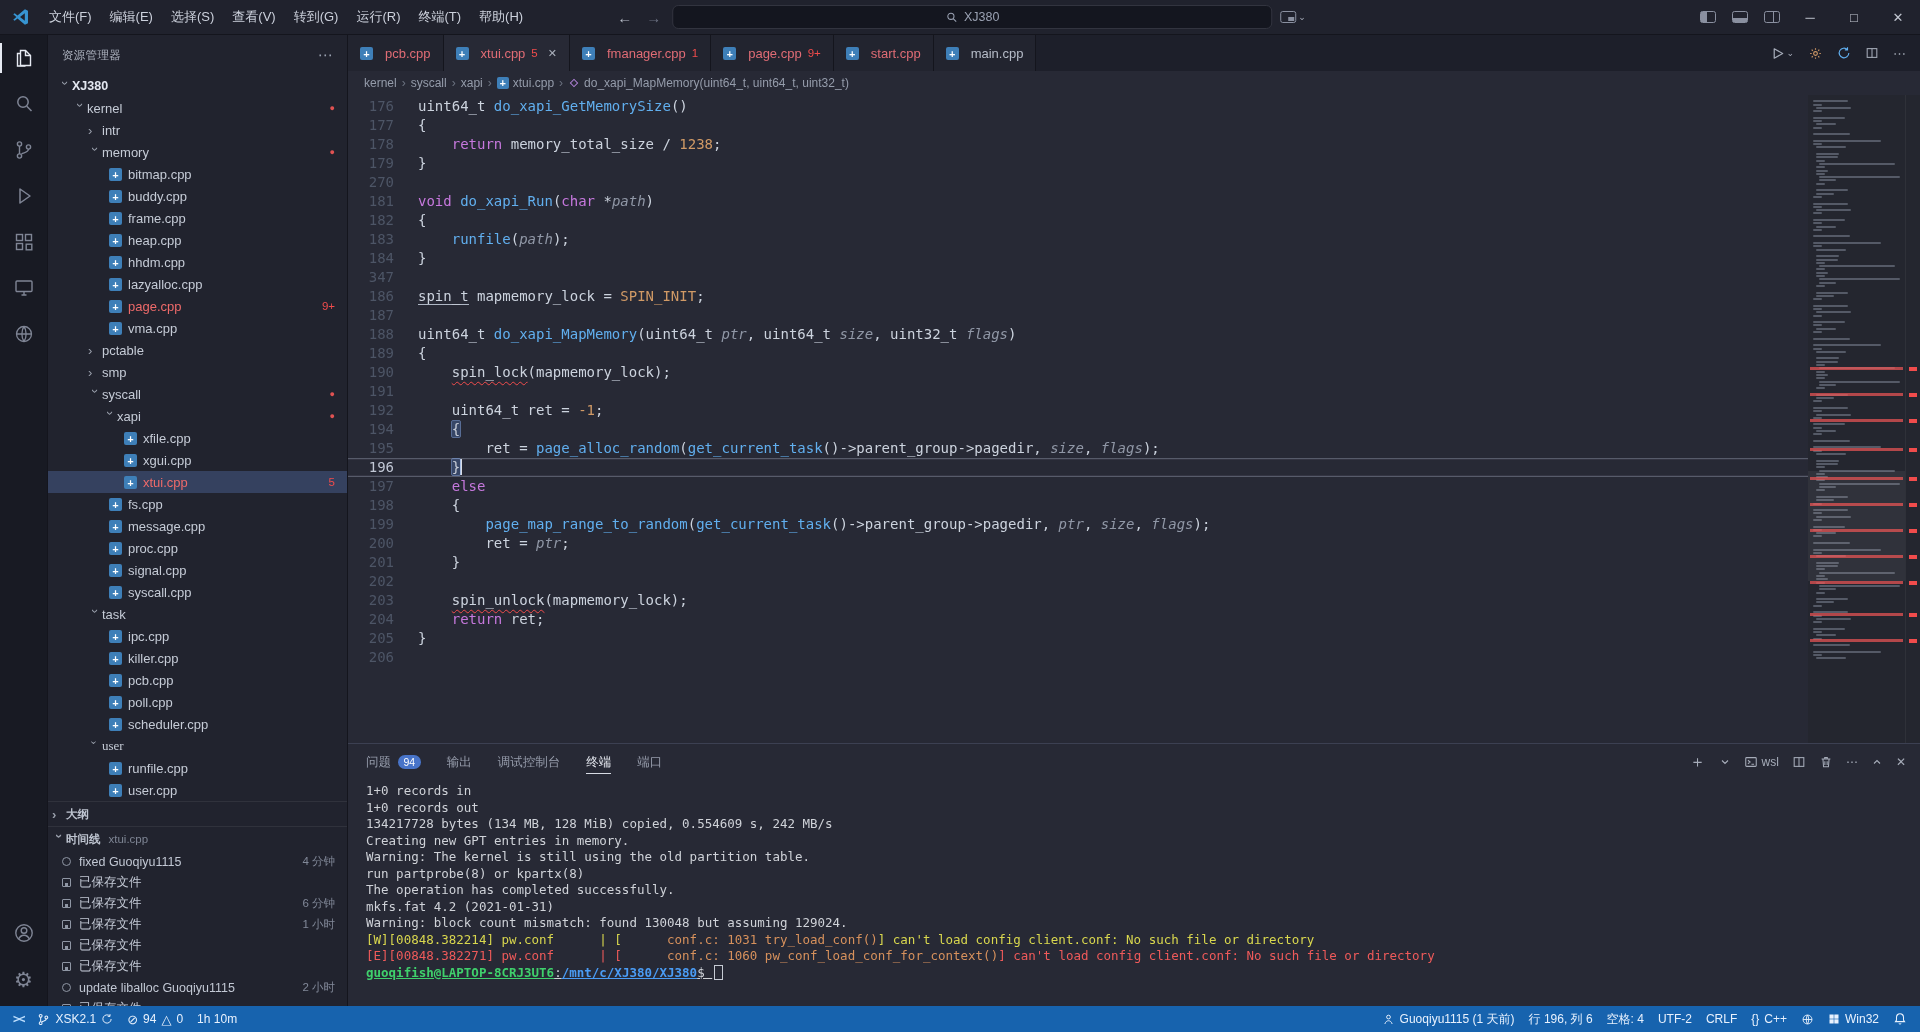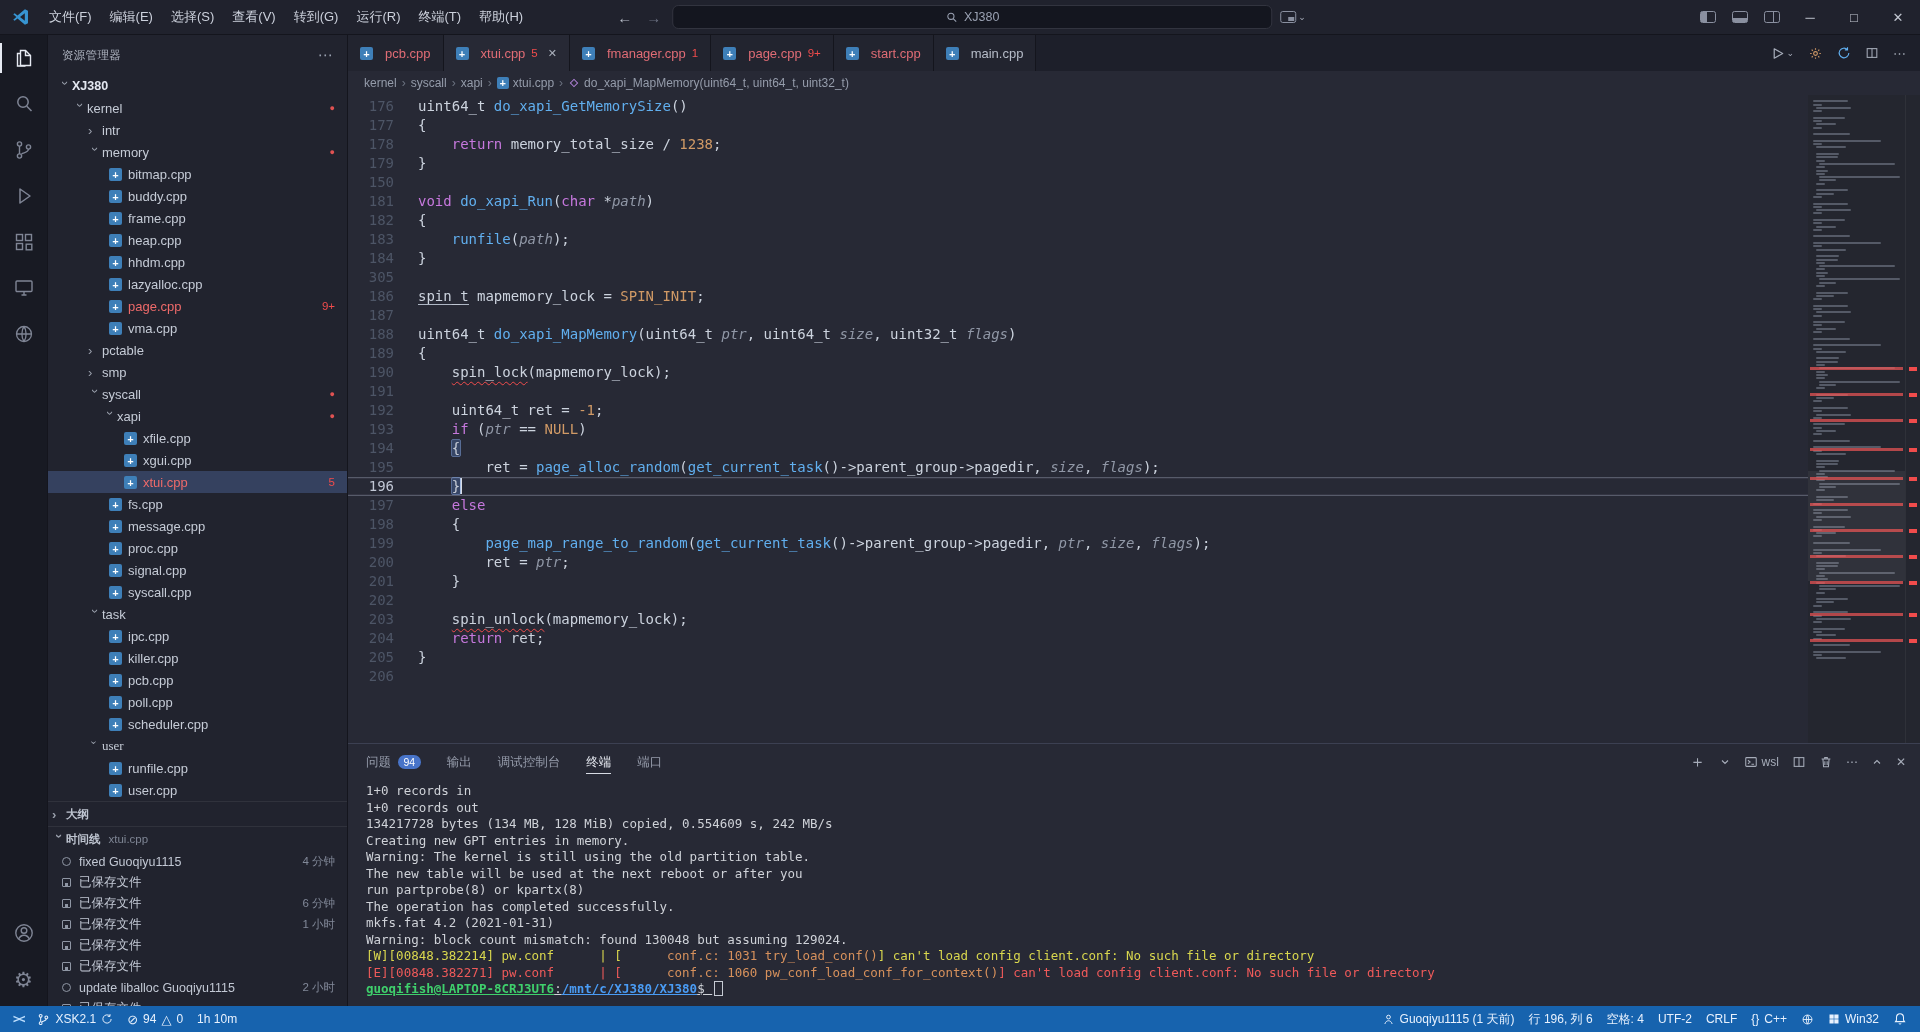--- a/index.html
+++ b/index.html
@@ -540,34 +540,33 @@
           </svg>
         </span>
         <span class="bc-item sym">do_xapi_MapMemory(uint64_t, uint64_t, uint32_t)</span>
       </div>
     <div class="code-wrap">
       <div class="code-lines">
           <div class="cline"><span class="ln">176</span><span class="ctext"><span class="tk-d">uint64_t </span><span class="tk-f">do_xapi_GetMemorySize</span><span class="tk-d">()</span></span></div>
           <div class="cline"><span class="ln">177</span><span class="ctext"><span class="tk-d">{</span></span></div>
           <div class="cline"><span class="ln">178</span><span class="ctext"><span class="tk-d">    </span><span class="tk-k">return</span><span class="tk-d"> memory_total_size / </span><span class="tk-n">1238</span><span class="tk-d">;</span></span></div>
           <div class="cline"><span class="ln">179</span><span class="ctext"><span class="tk-d">}</span></span></div>
-          <div class="cline"><span class="ln">150</span><span class="ctext"></span></div>
+          <div class="cline"><span class="ln">270</span><span class="ctext"></span></div>
           <div class="cline"><span class="ln">181</span><span class="ctext"><span class="tk-k">void</span><span class="tk-d"> </span><span class="tk-f">do_xapi_Run</span><span class="tk-d">(</span><span class="tk-k">char</span><span class="tk-d"> *</span><span class="tk-p">path</span><span class="tk-d">)</span></span></div>
           <div class="cline"><span class="ln">182</span><span class="ctext"><span class="tk-d">{</span></span></div>
           <div class="cline"><span class="ln">183</span><span class="ctext"><span class="tk-d">    </span><span class="tk-f">runfile</span><span class="tk-d">(</span><span class="tk-p">path</span><span class="tk-d">);</span></span></div>
           <div class="cline"><span class="ln">184</span><span class="ctext"><span class="tk-d">}</span></span></div>
-          <div class="cline"><span class="ln">305</span><span class="ctext"></span></div>
+          <div class="cline"><span class="ln">347</span><span class="ctext"></span></div>
           <div class="cline"><span class="ln">186</span><span class="ctext"><span class="tk-u">spin_t</span><span class="tk-d"> mapmemory_lock = </span><span class="tk-c">SPIN_INIT</span><span class="tk-d">;</span></span></div>
           <div class="cline"><span class="ln">187</span><span class="ctext"></span></div>
           <div class="cline"><span class="ln">188</span><span class="ctext"><span class="tk-d">uint64_t </span><span class="tk-f">do_xapi_MapMemory</span><span class="tk-d">(uint64_t </span><span class="tk-p">ptr</span><span class="tk-d">, uint64_t </span><span class="tk-p">size</span><span class="tk-d">, uint32_t </span><span class="tk-p">flags</span><span class="tk-d">)</span></span></div>
           <div class="cline"><span class="ln">189</span><span class="ctext"><span class="tk-d">{</span></span></div>
           <div class="cline"><span class="ln">190</span><span class="ctext"><span class="tk-d">    </span><span class="tk-e">spin_lock</span><span class="tk-d">(mapmemory_lock);</span></span></div>
           <div class="cline"><span class="ln">191</span><span class="ctext"></span></div>
           <div class="cline"><span class="ln">192</span><span class="ctext"><span class="tk-d">    uint64_t ret = </span><span class="tk-n">-1</span><span class="tk-d">;</span></span></div>
-          <div class="cline"><span class="ln">193</span><span class="ctext"><span class="tk-d">    </span><span class="tk-k">if</span><span class="tk-d"> (</span><span class="tk-p">ptr</span><span class="tk-d"> == </span><span class="tk-c">NULL</span><span class="tk-d">)</span></span></div>
           <div class="cline"><span class="ln">194</span><span class="ctext"><span class="tk-d">    </span><span class="tk-bh">{</span></span></div>
           <div class="cline"><span class="ln">195</span><span class="ctext"><span class="tk-d">        ret = </span><span class="tk-f">page_alloc_random</span><span class="tk-d">(</span><span class="tk-f">get_current_task</span><span class="tk-d">()-&gt;parent_group-&gt;pagedir, </span><span class="tk-p">size</span><span class="tk-d">, </span><span class="tk-p">flags</span><span class="tk-d">);</span></span></div>
           <div class="cline current"><span class="ln cur">196</span><span class="ctext"><span class="tk-d">    </span><span class="tk-bh">}</span><span class="ecursor"></span></span></div>
           <div class="cline"><span class="ln">197</span><span class="ctext"><span class="tk-d">    </span><span class="tk-k">else</span></span></div>
           <div class="cline"><span class="ln">198</span><span class="ctext"><span class="tk-d">    {</span></span></div>
           <div class="cline"><span class="ln">199</span><span class="ctext"><span class="tk-d">        </span><span class="tk-f">page_map_range_to_random</span><span class="tk-d">(</span><span class="tk-f">get_current_task</span><span class="tk-d">()-&gt;parent_group-&gt;pagedir, </span><span class="tk-p">ptr</span><span class="tk-d">, </span><span class="tk-p">size</span><span class="tk-d">, </span><span class="tk-p">flags</span><span class="tk-d">);</span></span></div>
           <div class="cline"><span class="ln">200</span><span class="ctext"><span class="tk-d">        ret = </span><span class="tk-p">ptr</span><span class="tk-d">;</span></span></div>
           <div class="cline"><span class="ln">201</span><span class="ctext"><span class="tk-d">    }</span></span></div>
           <div class="cline"><span class="ln">202</span><span class="ctext"></span></div>
           <div class="cline"><span class="ln">203</span><span class="ctext"><span class="tk-d">    </span><span class="tk-e">spin_unlock</span><span class="tk-d">(mapmemory_lock);</span></span></div>
@@ -830,21 +829,20 @@
             </span>
             <span class="pa">✕</span>
           </div>
       </div>
       <div class="terminal">
           <div class="tline"><span class="tm-w">1+0 records in</span></div>
           <div class="tline"><span class="tm-w">1+0 records out</span></div>
           <div class="tline"><span class="tm-w">134217728 bytes (134 MB, 128 MiB) copied, 0.554609 s, 242 MB/s</span></div>
           <div class="tline"><span class="tm-w">Creating new GPT entries in memory.</span></div>
           <div class="tline"><span class="tm-w">Warning: The kernel is still using the old partition table.</span></div>
-          <div class="tline"><span class="tm-w">The new table will be used at the next reboot or after you</span></div>
           <div class="tline"><span class="tm-w">run partprobe(8) or kpartx(8)</span></div>
           <div class="tline"><span class="tm-w">The operation has completed successfully.</span></div>
           <div class="tline"><span class="tm-w">mkfs.fat 4.2 (2021-01-31)</span></div>
           <div class="tline"><span class="tm-w">Warning: block count mismatch: found 130048 but assuming 129024.</span></div>
           <div class="tline"><span class="tm-y">[W][00848.382214] pw.conf      | [      </span><span class="tm-o">conf.c: 1031 try_load_conf()</span><span class="tm-y">] can't load config client.conf: No such file or directory</span></div>
           <div class="tline"><span class="tm-r">[E][00848.382271] pw.conf      | [      </span><span class="tm-o">conf.c: 1060 pw_conf_load_conf_for_context()</span><span class="tm-r">] can't load config client.conf: No such file or directory</span></div>
           <div class="tline"><span class="tm-gu">guoqifish@LAPTOP-8CRJ3UT6</span><span class="tm-wu">:</span><span class="tm-bu">/mnt/c/XJ380/XJ380</span><span class="tm-wu">$ </span><span class="tcursor"></span></div>
         </div>
     </div>
   </div>

